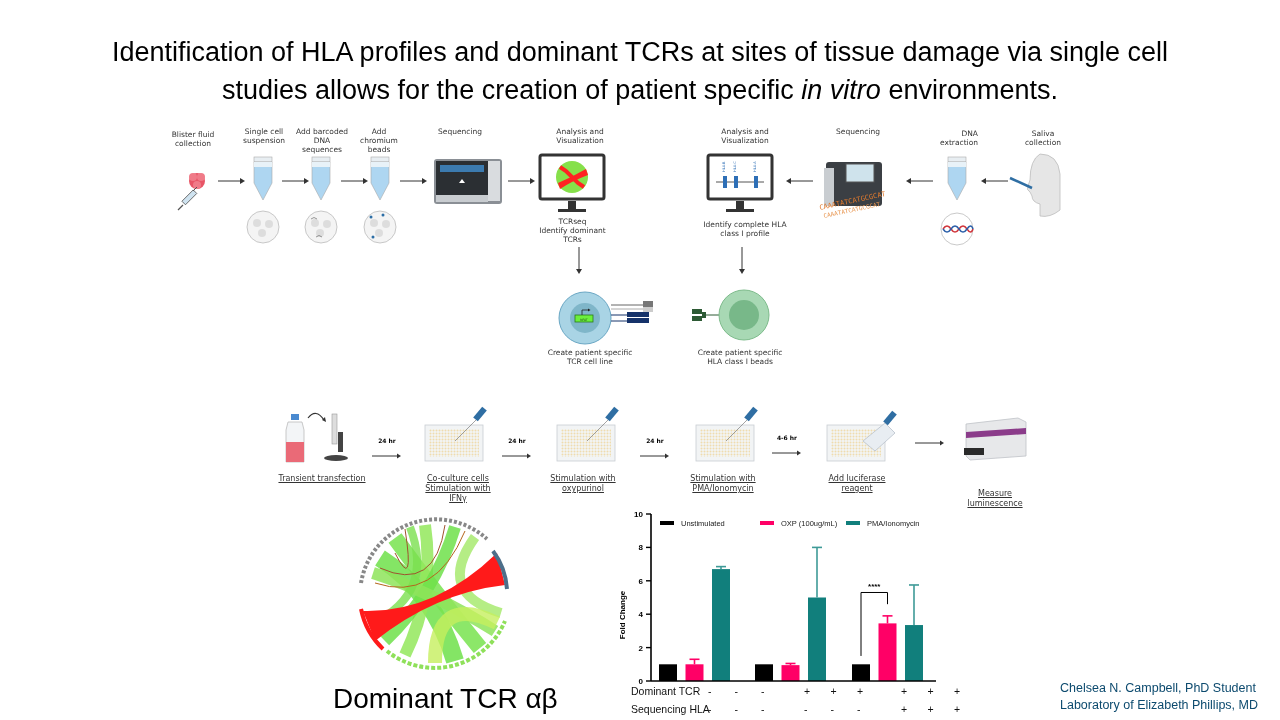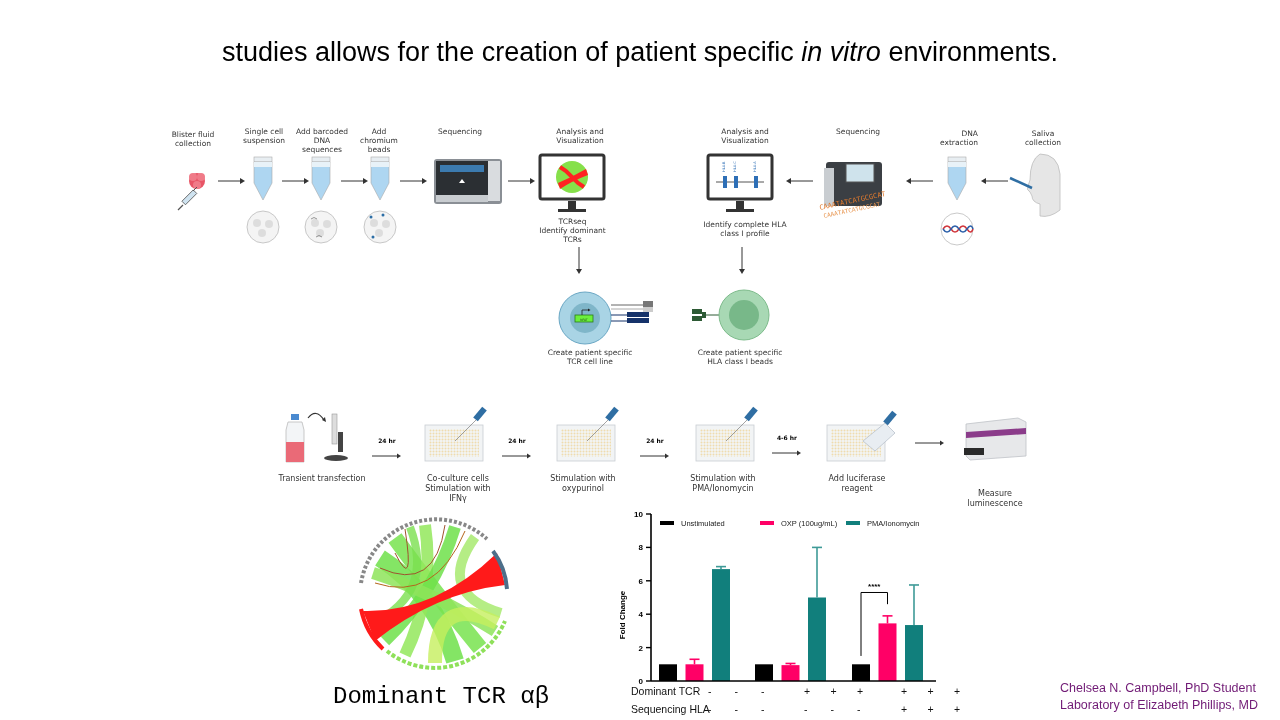--- a/index.html
+++ b/index.html
@@ -1,31 +1,32 @@
 <!DOCTYPE html>
 <html><head>
 <meta charset="utf-8">
 <style>
   html,body{margin:0;padding:0;background:#fff;}
   body{width:1280px;height:720px;position:relative;overflow:hidden;font-family:"DejaVu Sans",sans-serif;color:#000;}
   .title{position:absolute;left:0;top:33px;width:1280px;text-align:center;font-family:"Liberation Sans",sans-serif;font-size:27px;line-height:38px;color:#000;}
   .title i{margin-top:21px;}
   .lbl{position:absolute;font-size:7.5px;line-height:9px;color:#333;text-align:center;font-family:"DejaVu Sans",sans-serif;}
-  .lbl2{position:absolute;font-size:8px;line-height:10px;color:#333;text-align:center;font-family:"DejaVu Sans",sans-serif;}
+  .lbl2{position:absolute;font-size:8px;line-height:10px;color:#333;text-align:center;font-family:"DejaVu Sans",sans-serif;text-decoration:underline;}
   .abs{position:absolute;}
   svg{position:absolute;overflow:visible;}
-  .chord-cap{position:absolute;left:333px;top:683px;font-family:Liberation Mono, monospace;font-size:24px;}
-  .credit{position:absolute;left:1060px;top:680px;font-family:"Liberation Sans",sans-serif;font-size:12.5px;line-height:17px;color:#701a75;}
+  .chord-cap{position:absolute;left:333px;top:683px;font-family:Liberation Sans, sans-serif;font-size:28px;}
+  .credit{position:absolute;left:1060px;top:680px;font-family:"Liberation Sans",sans-serif;font-size:12.5px;line-height:17px;color:#0c4a6e;}
   .tick{font-family:"Liberation Sans",sans-serif;font-size:8px;font-weight:bold;}
   .cond{position:absolute;font-family:"Liberation Sans",sans-serif;font-size:10.5px;color:#111;padding-left:44px;}
 </style>
 </head>
 <body>
 
 <div class="title">
+  <div>Identification of HLA profiles and dominant TCRs at sites of tissue damage via single cell</div>
   <div><span>studies allows for the creation of patient specific </span><i>in vitro</i><span> environments.</span></div>
 </div>
 
 <div class="lbl" style="left:168px;top:130px;width:50px;">Blister fluid collection</div>
 <div class="lbl" style="left:238px;top:127px;width:52px;">Single cell suspension</div>
 <div class="lbl" style="left:294px;top:127px;width:56px;">Add barcoded DNA sequences</div>
 <div class="lbl" style="left:354px;top:127px;width:50px;">Add chromium beads</div>
 <div class="lbl" style="left:430px;top:127px;width:60px;">Sequencing</div>
 <div class="lbl" style="left:545px;top:127px;width:70px;">Analysis and Visualization</div>
 

